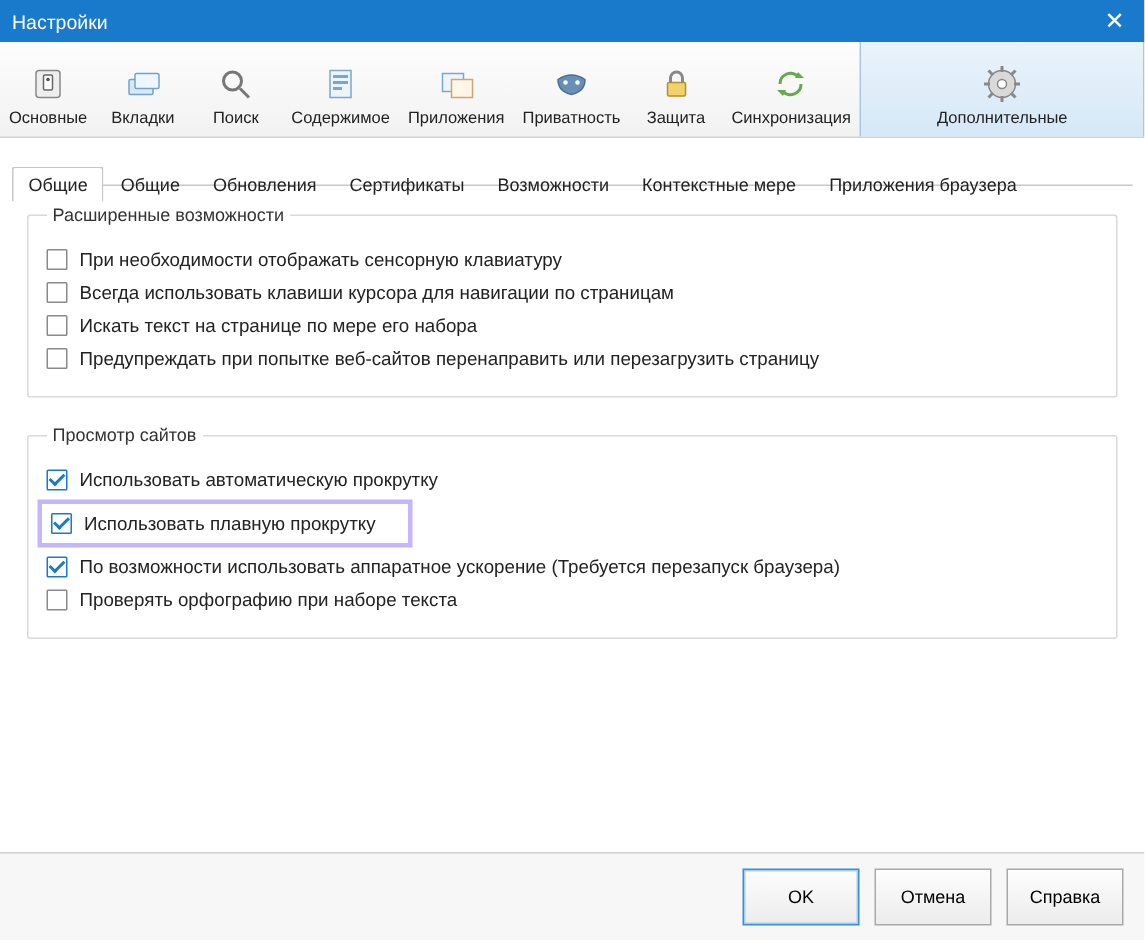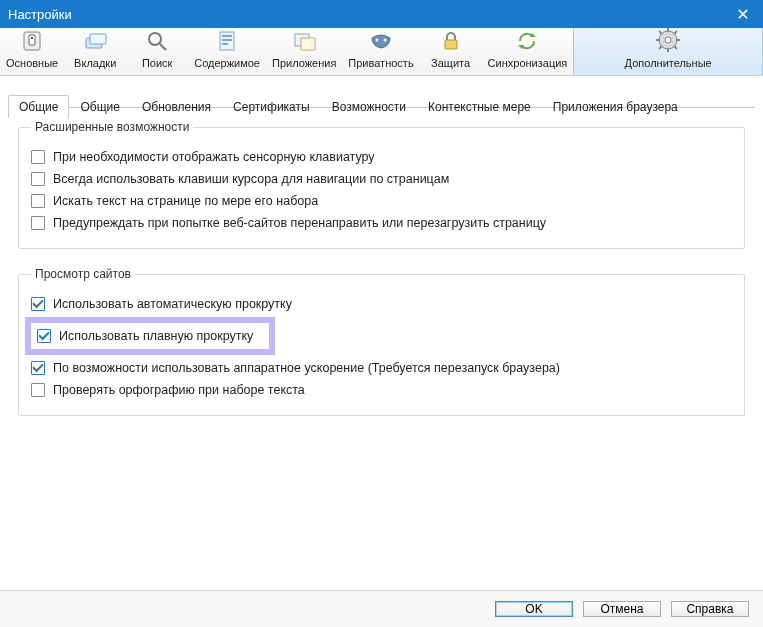--- a/index.html
+++ b/index.html
@@ -30,21 +30,21 @@
     align-items: center;
     justify-content: center;
     font-size: 16px;
     cursor: pointer;
     margin-right: -8px;
   }
   .toolbar {
     display: flex;
     background: linear-gradient(#fdfdfd,#f2f2f2);
     border-bottom: 1px solid #d0d0d0;
-    height: 48px;
+    height: 64px;
   }
   .tool-item {
     flex: 0 0 auto;
     display: flex;
     flex-direction: column;
     align-items: center;
     justify-content: flex-end;
     padding: 4px 6px 6px 6px;
     cursor: pointer;
     gap: 3px;
@@ -117,36 +117,36 @@
   }
   .chk.checked { border-color:#1979ca; }
   .chk.checked::after {
     content: "";
     width: 8px; height: 4px;
     border-left: 2px solid #1979ca;
     border-bottom: 2px solid #1979ca;
     transform: rotate(-45deg) translate(1px,-1px);
   }
   .highlight-box {
-    border: 6px solid #c4b5fd;
+    border: 3px solid #c4b5fd;
     padding: 6px 6px;
     margin: 2px 0 2px -6px;
     width: 250px;
   }
   .footer {
     border-top: 1px solid #d0d0d0;
     padding: 10px 14px;
     display: flex;
     justify-content: flex-end;
     gap: 10px;
     background: #f7f7f7;
   }
   .btn {
     min-width: 78px;
-    height: 16px;
+    height: 38px;
     border: 1px solid #a9a9a9;
     background: linear-gradient(#fdfdfd,#ececec);
     font-size: 12px;
     cursor: pointer;
     padding: 0 12px;
   }
   .btn.default {
     border: 1px solid #3a8fd6;
     box-shadow: 0 0 0 1px #a6cef0 inset;
   }

